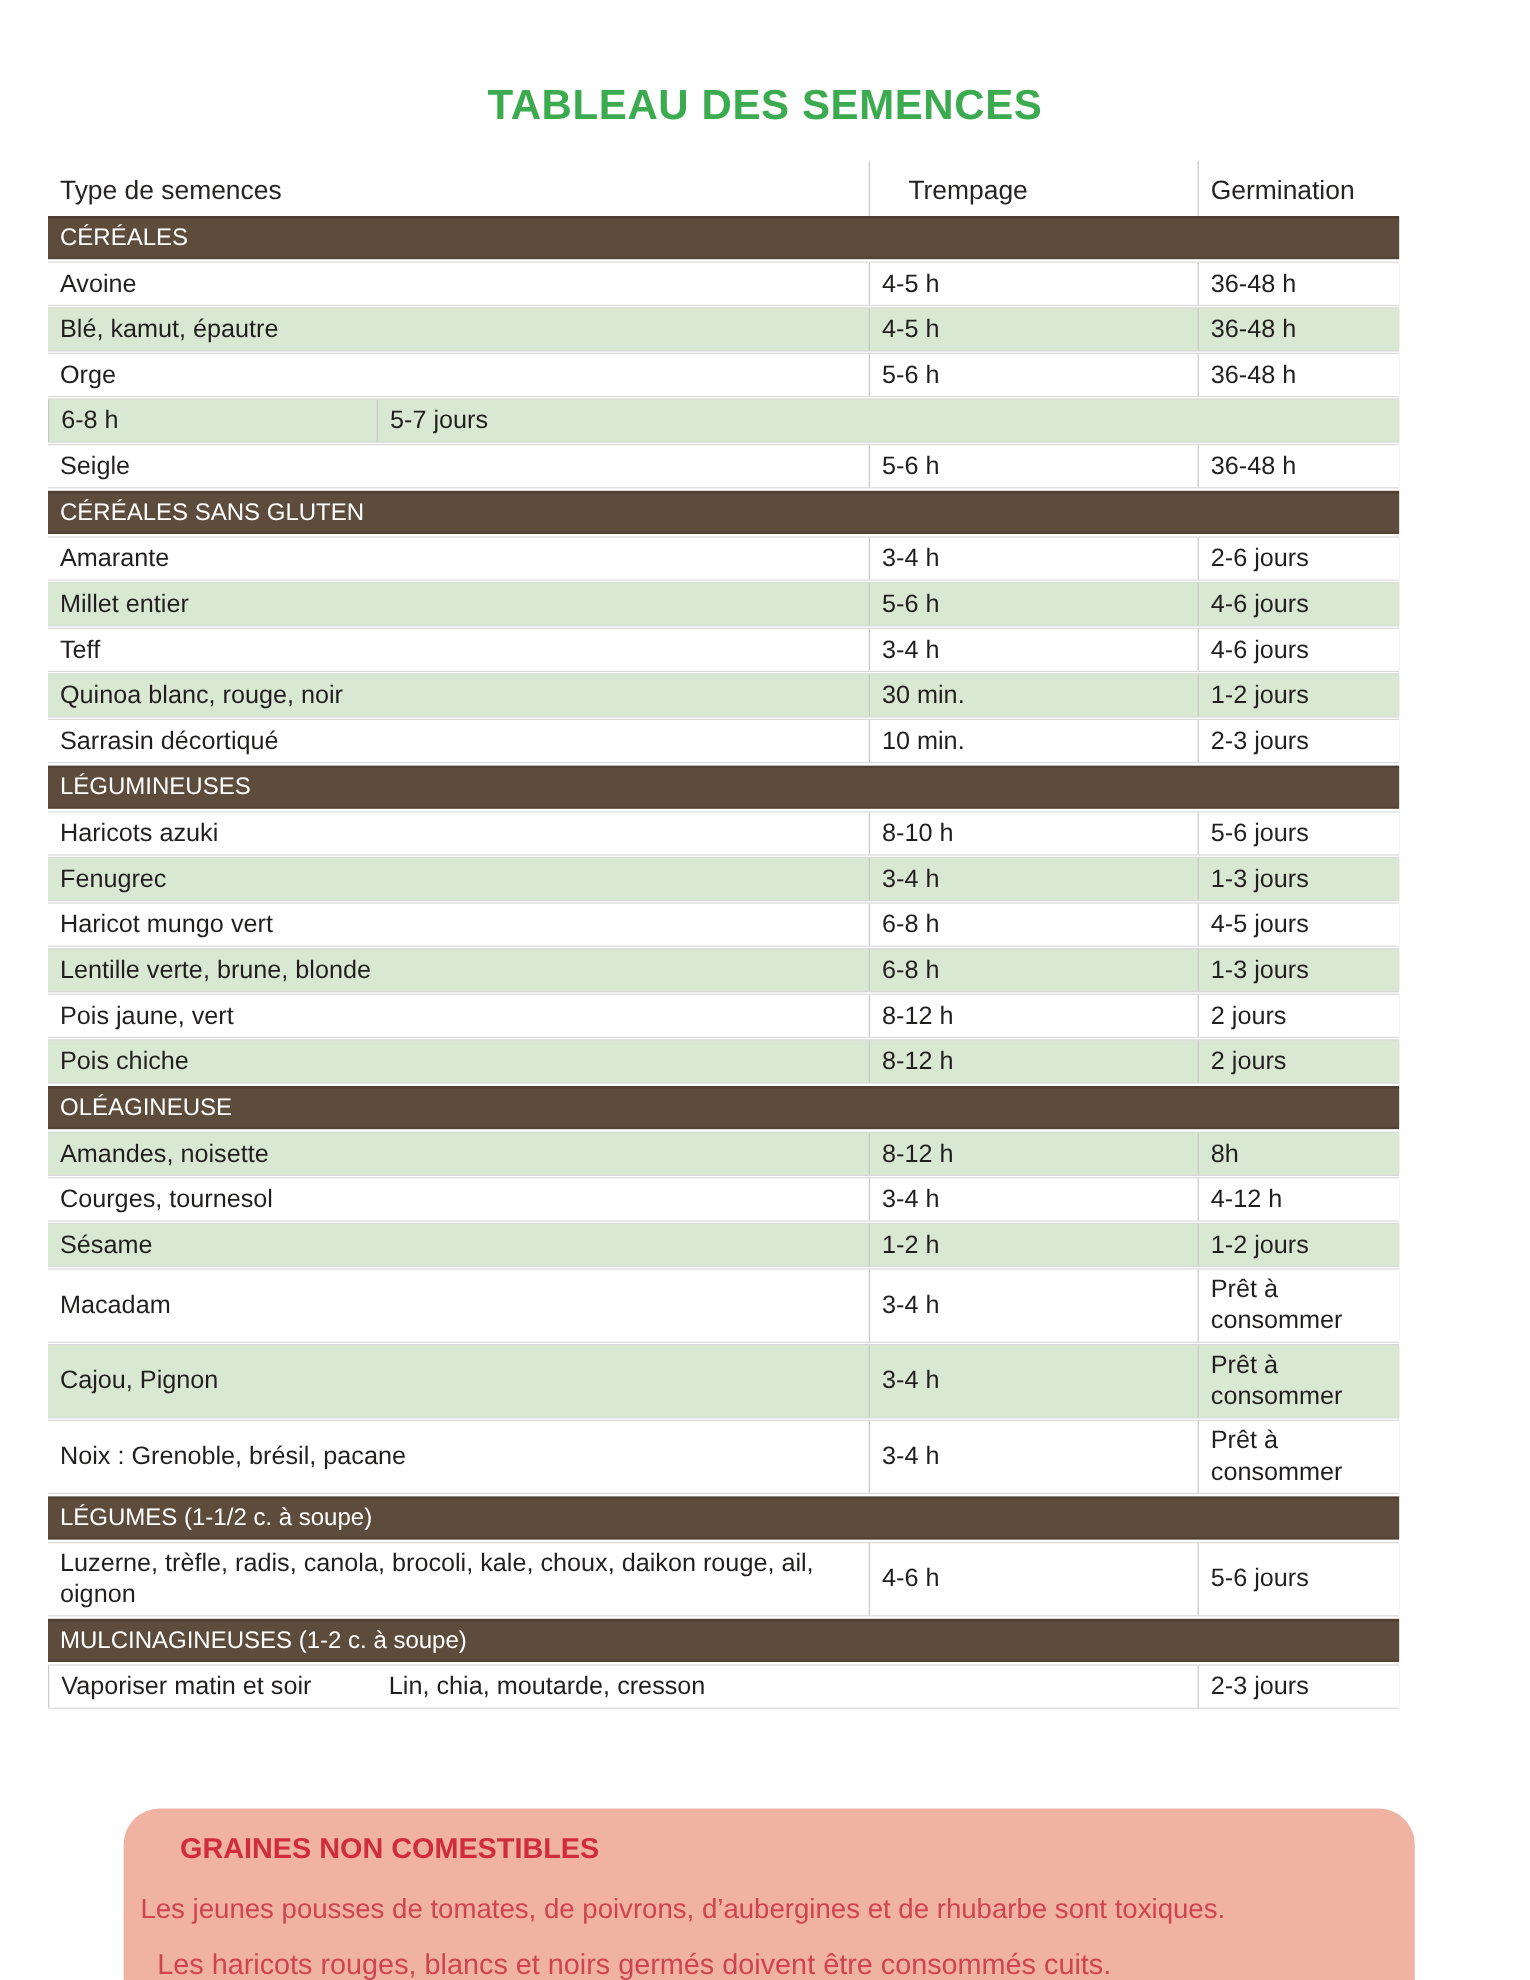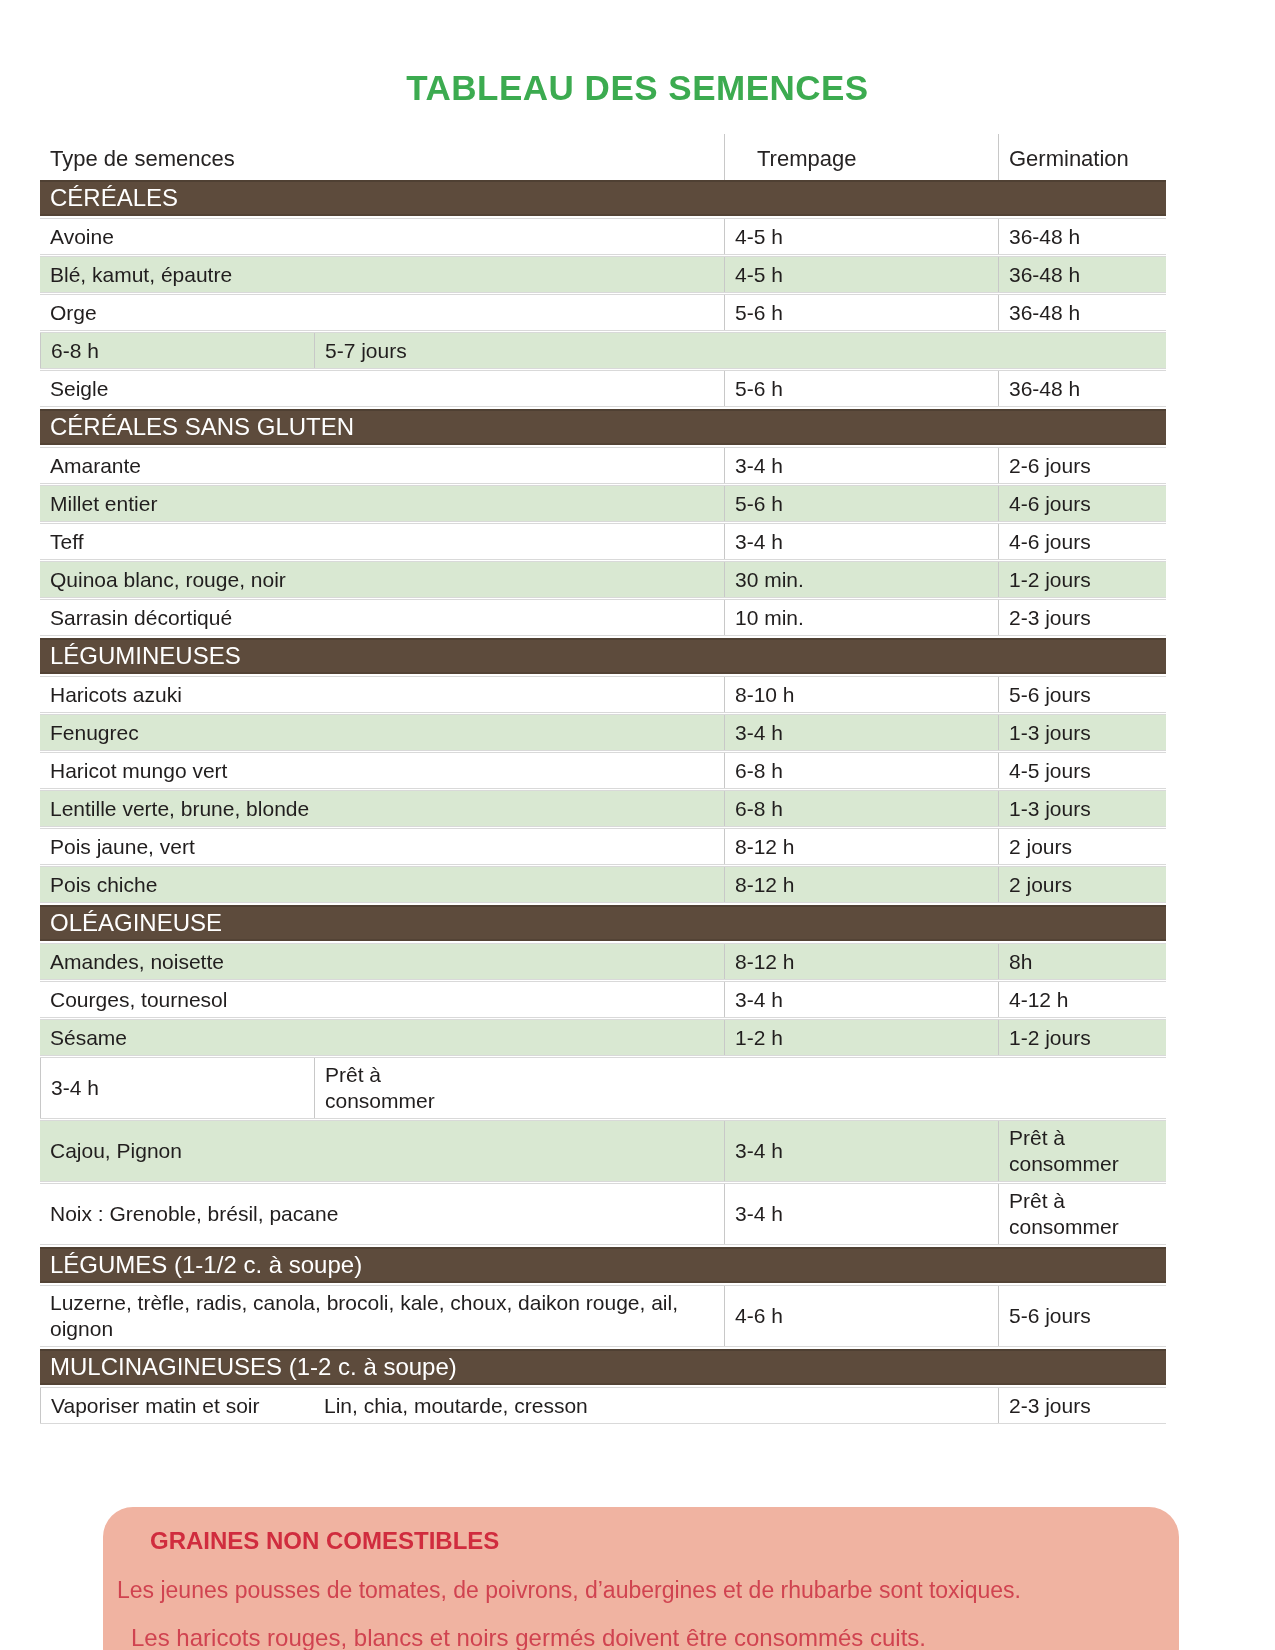--- a/index.html
+++ b/index.html
@@ -51,21 +51,21 @@
     align-items:flex-end;
   }
   .hc1{width:684px;}
   .hc2{width:274px;border-left:1px solid var(--vline);padding-left:32px;}
   .hc3{width:168px;border-left:1px solid var(--vline);}
   .section-bar{
     height:36px;
     line-height:36px;
     background:var(--brown-bar);
     color:#fff;
-    font-size:24px;
+    font-size:20px;
     padding-left:10px;
     margin-bottom:3px;
     box-shadow:inset 0 2px 0 rgba(0,0,0,0.14), inset 0 -2px 0 rgba(0,0,0,0.10);
   }
   .row{
     display:flex;
     min-height:35px;
     margin-bottom:3px;
     box-shadow:0 1px 0 var(--hairline), 0 -1px 0 var(--hairline);
     background:#fff;
@@ -214,20 +214,21 @@
           <div class="cell c1">Courges, tournesol</div>
           <div class="cell c2">3-4 h</div>
           <div class="cell c3">4-12 h</div>
         </div>
         <div class="row shaded">
           <div class="cell c1">Sésame</div>
           <div class="cell c2">1-2 h</div>
           <div class="cell c3">1-2 jours</div>
         </div>
         <div class="row">
+          <div class="cell c1">Macadam</div>
           <div class="cell c2">3-4 h</div>
           <div class="cell c3">Prêt à consommer</div>
         </div>
         <div class="row shaded">
           <div class="cell c1">Cajou, Pignon</div>
           <div class="cell c2">3-4 h</div>
           <div class="cell c3">Prêt à consommer</div>
         </div>
         <div class="row">
           <div class="cell c1">Noix : Grenoble, brésil, pacane</div>

